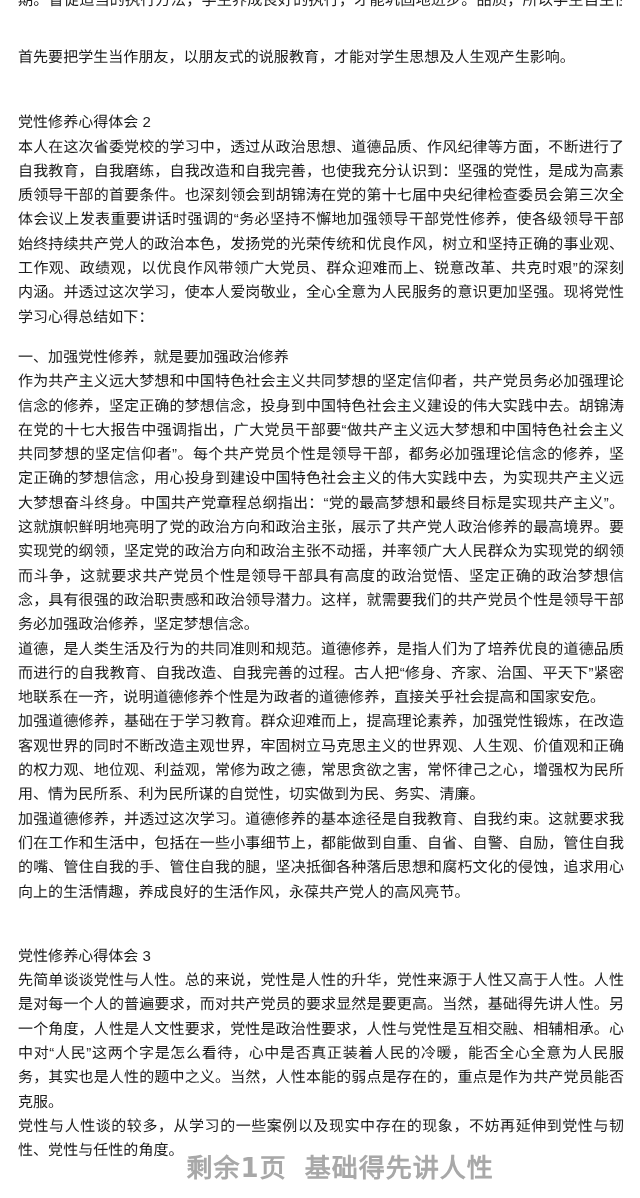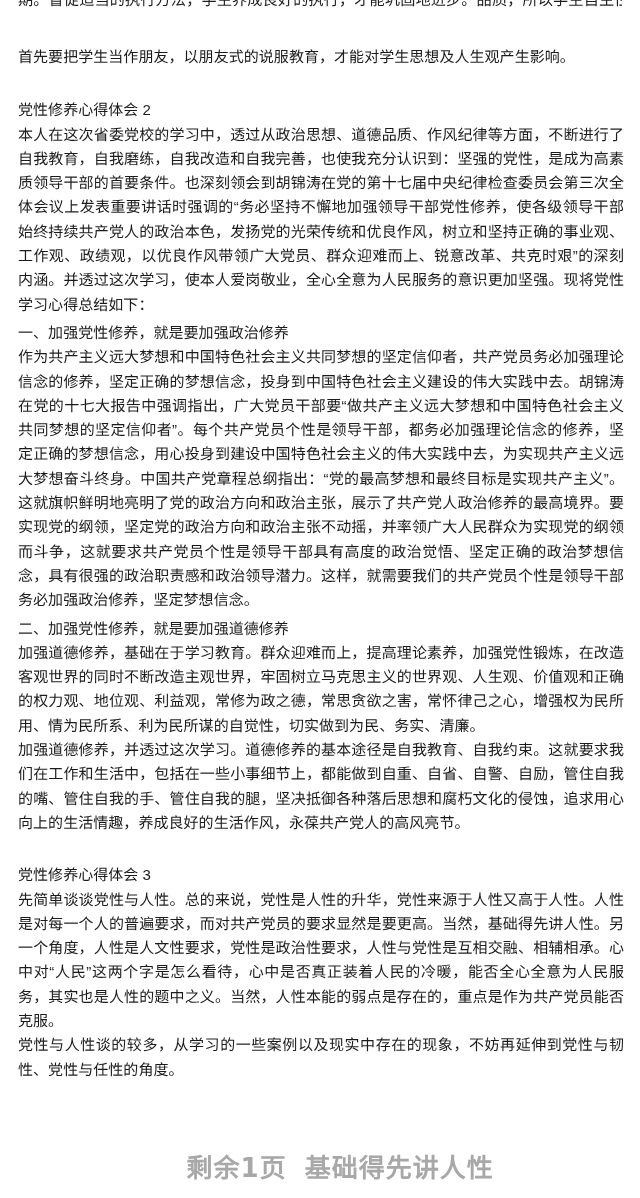--- a/index.html
+++ b/index.html
@@ -58,21 +58,21 @@
     font-size: 15px;
     line-height: 24.3px;
     color: #1b1b1b;
     text-align: justify;
     text-justify: inter-ideograph;
     letter-spacing: 0.05px;
     word-break: break-all;
   }
 
   .para.heading {
-    margin-top: 4px;
+    margin-top: 16px;
   }
 
   .spacer-lg { height: 25px; }
   .spacer-md { height: 24px; }
 
   
   .footer-notice {
     position: absolute;
     left: 0;
     right: 0;
@@ -96,21 +96,21 @@
     <div class="clipped-line">期。督促适当的执行方法，学生养成良好的执行，才能巩固地进步。品质，所以学生自主性</div>
   </div>
 
   <div class="doc-body" id="doc-body">
       <p class="para">首先要把学生当作朋友，以朋友式的说服教育，才能对学生思想及人生观产生影响。</p>
       <div class="spacer-lg"></div>
       <p class="para heading">党性修养心得体会 2</p>
       <p class="para">本人在这次省委党校的学习中，透过从政治思想、道德品质、作风纪律等方面，不断进行了自我教育，自我磨练，自我改造和自我完善，也使我充分认识到：坚强的党性，是成为高素质领导干部的首要条件。也深刻领会到胡锦涛在党的第十七届中央纪律检查委员会第三次全体会议上发表重要讲话时强调的“务必坚持不懈地加强领导干部党性修养，使各级领导干部始终持续共产党人的政治本色，发扬党的光荣传统和优良作风，树立和坚持正确的事业观、工作观、政绩观，以优良作风带领广大党员、群众迎难而上、锐意改革、共克时艰”的深刻内涵。并透过这次学习，使本人爱岗敬业，全心全意为人民服务的意识更加坚强。现将党性学习心得总结如下：</p>
       <p class="para heading">一、加强党性修养，就是要加强政治修养</p>
       <p class="para">作为共产主义远大梦想和中国特色社会主义共同梦想的坚定信仰者，共产党员务必加强理论信念的修养，坚定正确的梦想信念，投身到中国特色社会主义建设的伟大实践中去。胡锦涛在党的十七大报告中强调指出，广大党员干部要“做共产主义远大梦想和中国特色社会主义共同梦想的坚定信仰者”。每个共产党员个性是领导干部，都务必加强理论信念的修养，坚定正确的梦想信念，用心投身到建设中国特色社会主义的伟大实践中去，为实现共产主义远大梦想奋斗终身。中国共产党章程总纲指出：“党的最高梦想和最终目标是实现共产主义”。这就旗帜鲜明地亮明了党的政治方向和政治主张，展示了共产党人政治修养的最高境界。要实现党的纲领，坚定党的政治方向和政治主张不动摇，并率领广大人民群众为实现党的纲领而斗争，这就要求共产党员个性是领导干部具有高度的政治觉悟、坚定正确的政治梦想信念，具有很强的政治职责感和政治领导潜力。这样，就需要我们的共产党员个性是领导干部务必加强政治修养，坚定梦想信念。</p>
-      <p class="para heading">二、加强党性修养，就是要加强道德修养</p>
+      <p class="para">道德，是人类生活及行为的共同准则和规范。道德修养，是指人们为了培养优良的道德品质而进行的自我教育、自我改造、自我完善的过程。古人把“修身、齐家、治国、平天下”紧密地联系在一齐，说明道德修养个性是为政者的道德修养，直接关乎社会提高和国家安危。</p>
       <p class="para">加强道德修养，基础在于学习教育。群众迎难而上，提高理论素养，加强党性锻炼，在改造客观世界的同时不断改造主观世界，牢固树立马克思主义的世界观、人生观、价值观和正确的权力观、地位观、利益观，常修为政之德，常思贪欲之害，常怀律己之心，增强权为民所用、情为民所系、利为民所谋的自觉性，切实做到为民、务实、清廉。</p>
       <p class="para">加强道德修养，并透过这次学习。道德修养的基本途径是自我教育、自我约束。这就要求我们在工作和生活中，包括在一些小事细节上，都能做到自重、自省、自警、自励，管住自我的嘴、管住自我的手、管住自我的腿，坚决抵御各种落后思想和腐朽文化的侵蚀，追求用心向上的生活情趣，养成良好的生活作风，永葆共产党人的高风亮节。</p>
       <div class="spacer-md"></div>
       <p class="para heading">党性修养心得体会 3</p>
       <p class="para">先简单谈谈党性与人性。总的来说，党性是人性的升华，党性来源于人性又高于人性。人性是对每一个人的普遍要求，而对共产党员的要求显然是要更高。当然，基础得先讲人性。另一个角度，人性是人文性要求，党性是政治性要求，人性与党性是互相交融、相辅相承。心中对“人民”这两个字是怎么看待，心中是否真正装着人民的冷暖，能否全心全意为人民服务，其实也是人性的题中之义。当然，人性本能的弱点是存在的，重点是作为共产党员能否克服。</p>
       <p class="para">党性与人性谈的较多，从学习的一些案例以及现实中存在的现象，不妨再延伸到党性与韧性、党性与任性的角度。</p>
     </div>
 
   <div class="footer-notice">
     <span>剩余1页</span><span class="gap"></span><span>基础得先讲人性</span>

